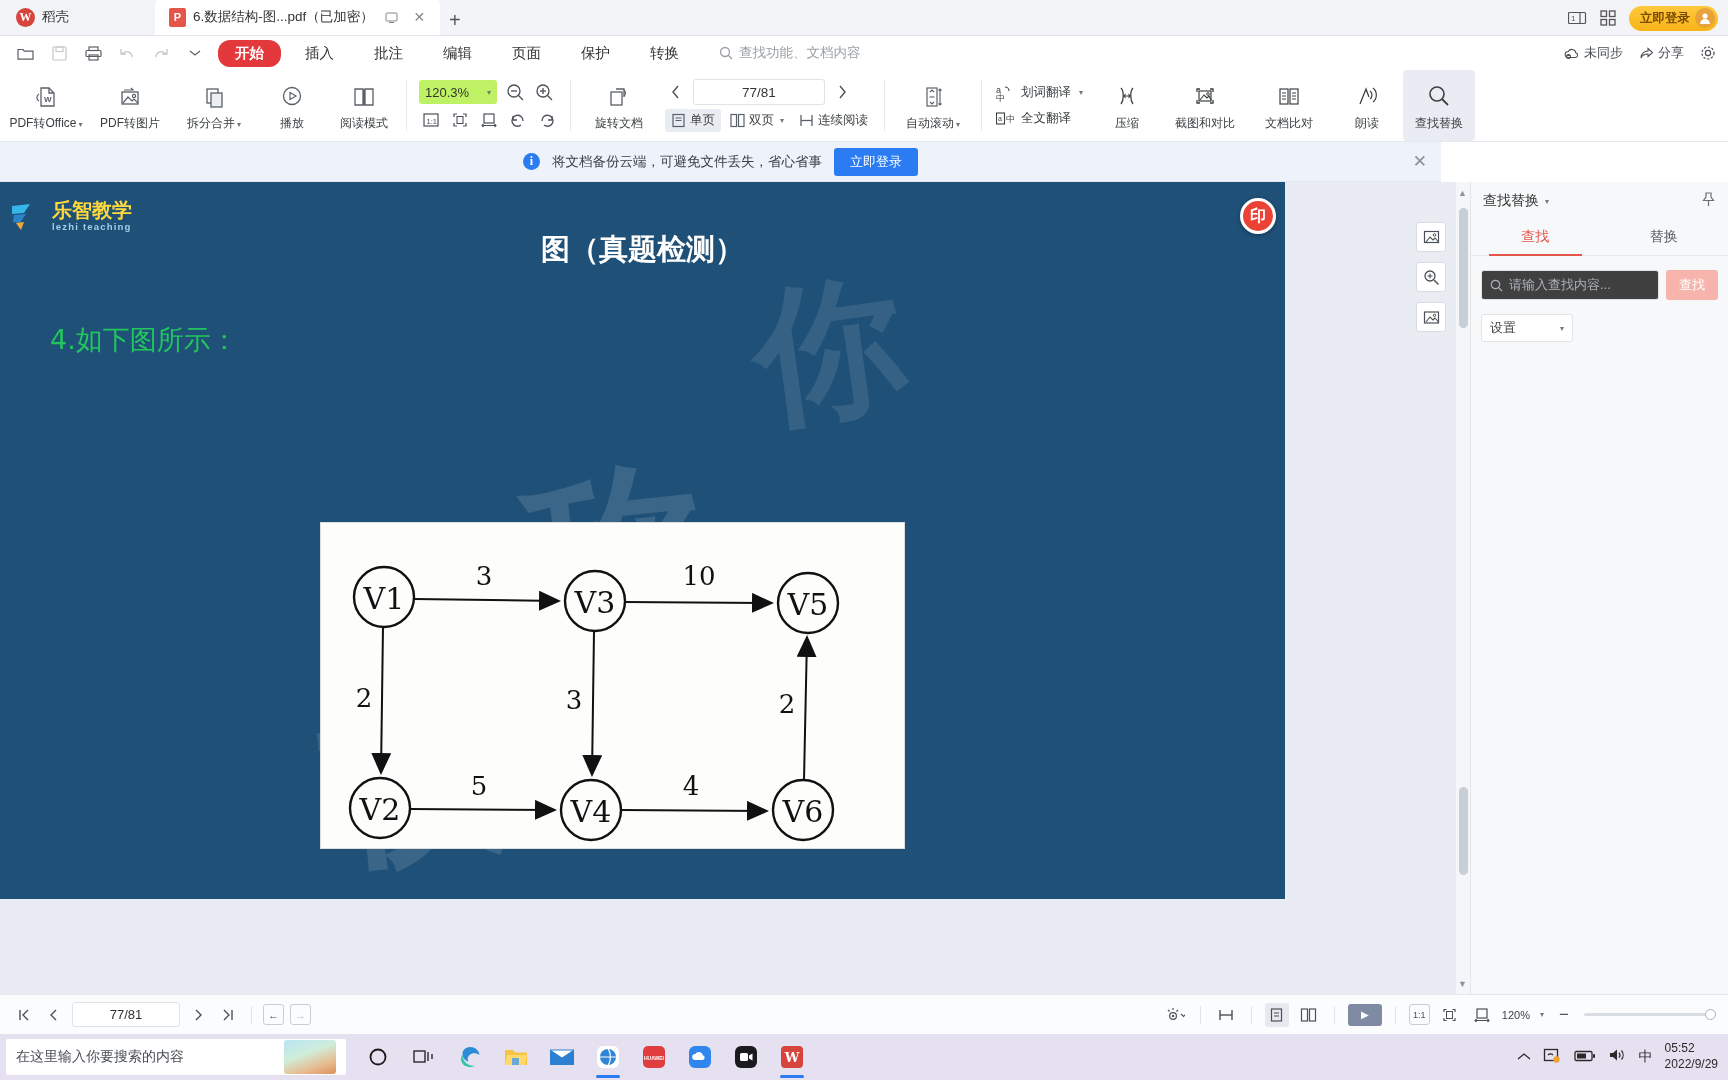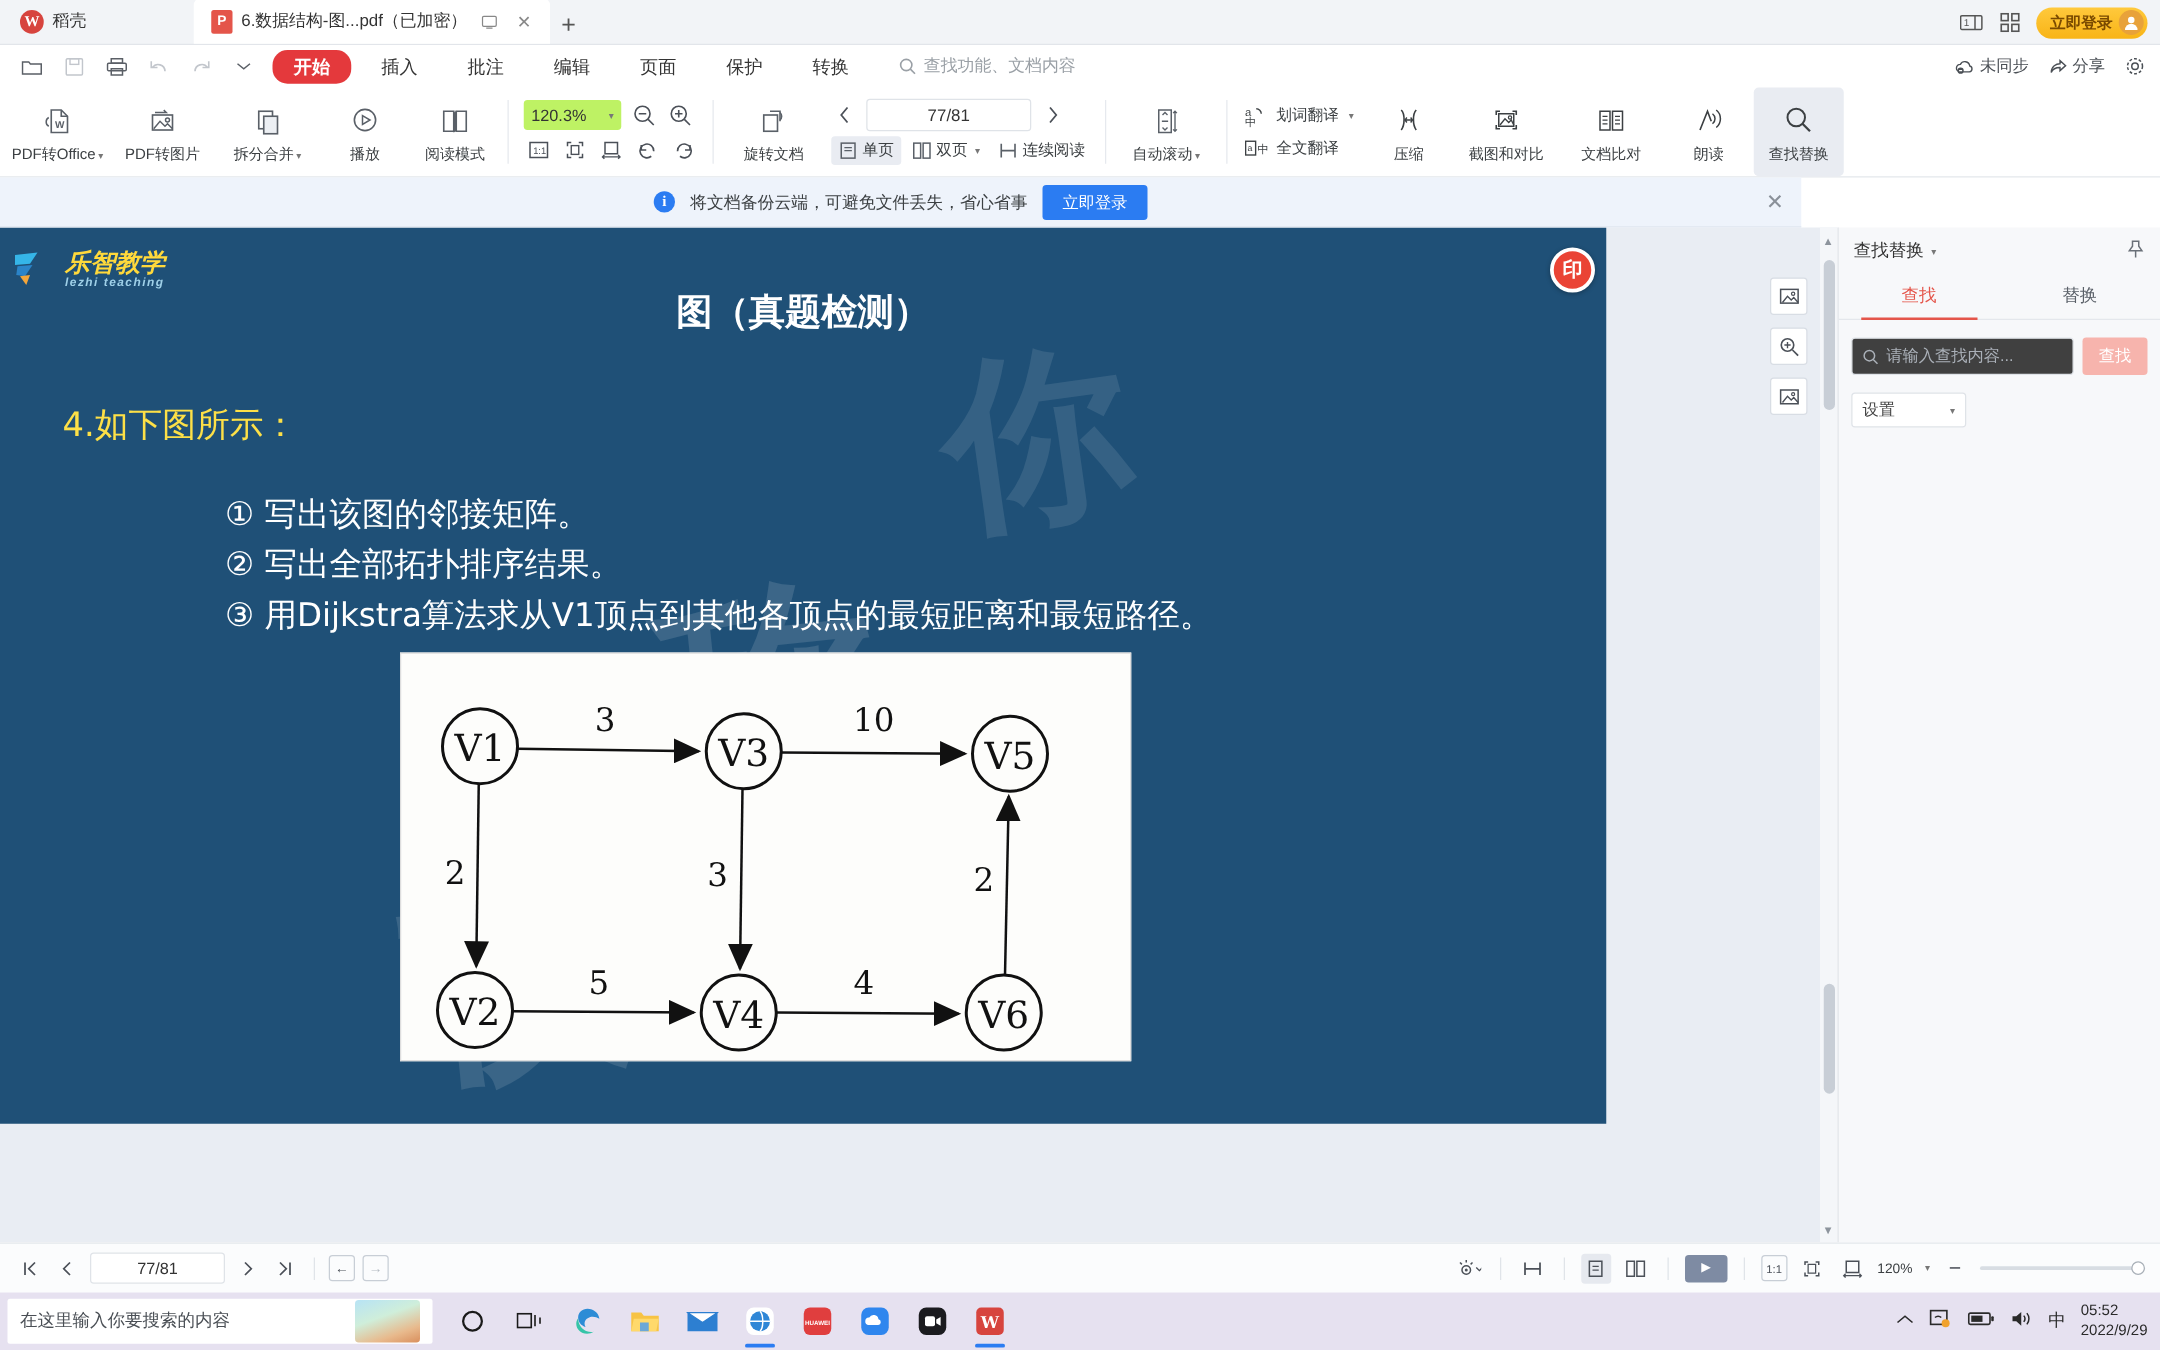--- a/index.html
+++ b/index.html
@@ -149,34 +149,34 @@
 
   
   .workspace { position: absolute; top: 182px; left: 0; right: 0; bottom: 86px; display: flex; }
   .doc-area {
     flex: 1; background: #e9edf3; position: relative; overflow: hidden;
   }
   .slide {
     position: absolute; left: 0; top: 0; width: 1285px; height: 717px;
     background: #1f5077;
   }
-  .slide-logo { position: absolute; left: 10px; top: 18px; display: flex; align-items: flex-start; gap: 6px; font-style: italic; }
+  .slide-logo { position: absolute; left: 10px; top: 18px; display: flex; align-items: flex-end; gap: 6px; }
   .logo-mark { width: 36px; height: 30px; position: relative; }
   .logo-txt-cn {
     font-size: 20px; font-weight: bold; color: #ffd93b;
     font-family: "DejaVu Sans", sans-serif; line-height: 1.05;
   }
   .logo-txt-en { font-size: 9.5px; color: #9fd0e8; letter-spacing: 1.2px; font-weight: bold; }
   .slide-title {
     position: absolute; top: 48px; left: 0; width: 100%; text-align: center;
     font-size: 29px; font-weight: bold; color: #fff;
     font-family: "DejaVu Sans", sans-serif;
   }
   .slide-q {
-    position: absolute; left: 50px; top: 140px; font-size: 27px; color: #fde047;
+    position: absolute; left: 50px; top: 140px; font-size: 27px; color: #22c55e;
     font-family: "DejaVu Sans", sans-serif;
   }
   .slide-items { position: absolute; left: 180px; top: 210px; color: #fff; font-family: "DejaVu Sans", sans-serif; }
   .slide-item { font-size: 26px; line-height: 1.55; white-space: nowrap; }
   .watermark {
     position: absolute; font-family: "DejaVu Serif", serif; font-weight: bold;
     color: rgba(255,255,255,0.10); pointer-events: none; user-select: none;
   }
   .figure {
     position: absolute; left: 320px; top: 340px; width: 585px; height: 327px;
@@ -714,25 +714,20 @@
             <div class="logo-txt-en">lezhi teaching</div>
           </span>
         </div>
 
         <div class="watermark" style="left:755px; top:70px; font-size:150px; transform:rotate(-8deg);">你</div>
         <div class="watermark" style="left:520px; top:250px; font-size:185px; transform:rotate(-6deg); color:rgba(255,255,255,0.13);">称</div>
         <div class="watermark" style="left:320px; top:470px; font-size:185px; transform:rotate(-7deg); color:rgba(255,255,255,0.12);">枚</div>
 
         <div class="slide-title">图（真题检测）</div>
         <div class="slide-q">4.如下图所示：</div>
-        <div class="slide-items">
-          <div class="slide-item">①  写出该图的邻接矩阵。</div>
-          <div class="slide-item">②  写出全部拓扑排序结果。</div>
-          <div class="slide-item">③  用Dijkstra算法求从V1顶点到其他各顶点的最短距离和最短路径。</div>
-        </div>
 
         <div class="figure">
           <svg width="585" height="327" viewBox="0 0 585 327">
             <defs>
               <marker id="arw" markerWidth="12" markerHeight="10" refX="10" refY="5" orient="auto">
                 <path d="M0,0 L11,5 L0,10 z" fill="#111"></path>
               </marker>
             </defs>
 
             <circle cx="63" cy="74" r="30" fill="none" stroke="#111" stroke-width="2.4"></circle>

